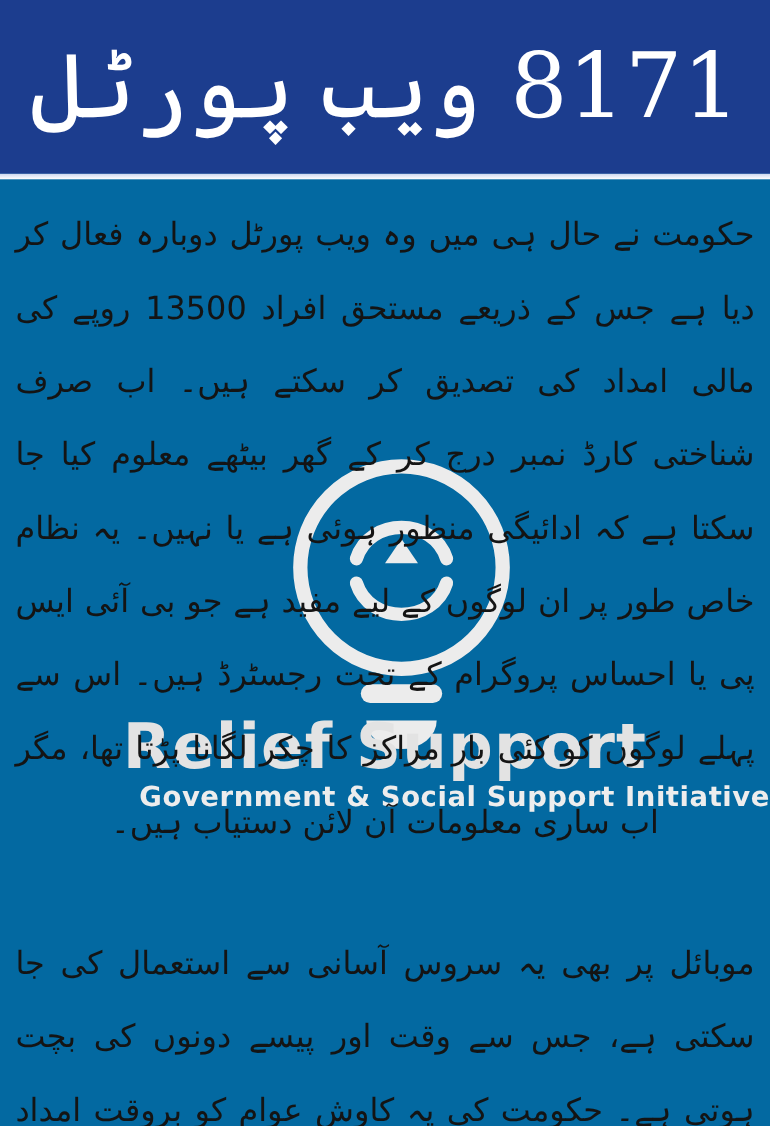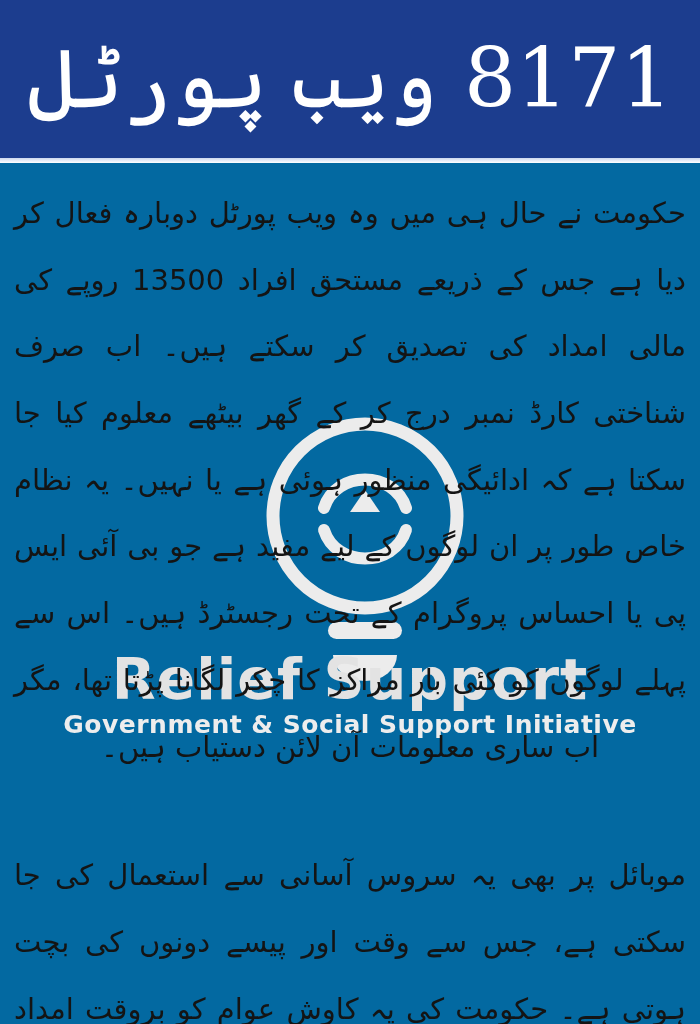--- a/index.html
+++ b/index.html
@@ -41,21 +41,21 @@
   .wm-brand {
     position:absolute; top:646px; left:0; right:0;
     text-align:center;
     font-size:57px; font-weight:700; letter-spacing:1px;
     color:#e3e3e3;
     font-family:"DejaVu Sans", sans-serif;
     white-space:nowrap;
   }
   .wm-tagline {
     position:absolute; top:710px; left:0; right:0;
-    text-align:center;
+    text-align:right;
     font-size:25px; font-weight:700; letter-spacing:0.5px;
     color:#ededed;
     white-space:nowrap;
   }
   
   .content {
     position:absolute; top:158px; left:0; right:0; bottom:0;
     padding:22px 14px 0;
     z-index:1;
   }

